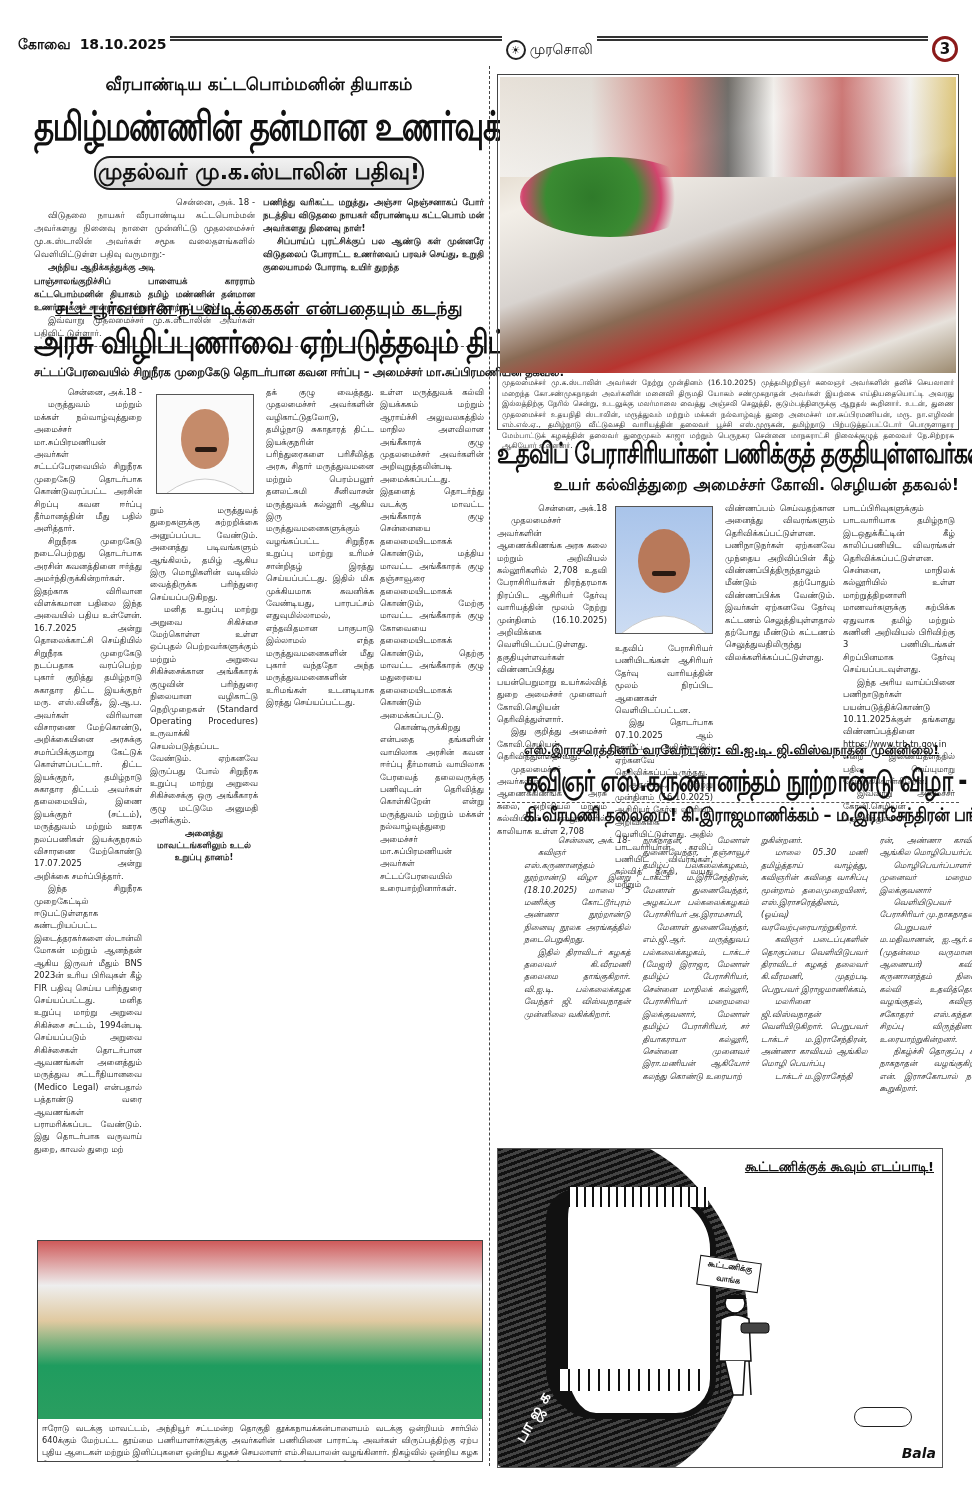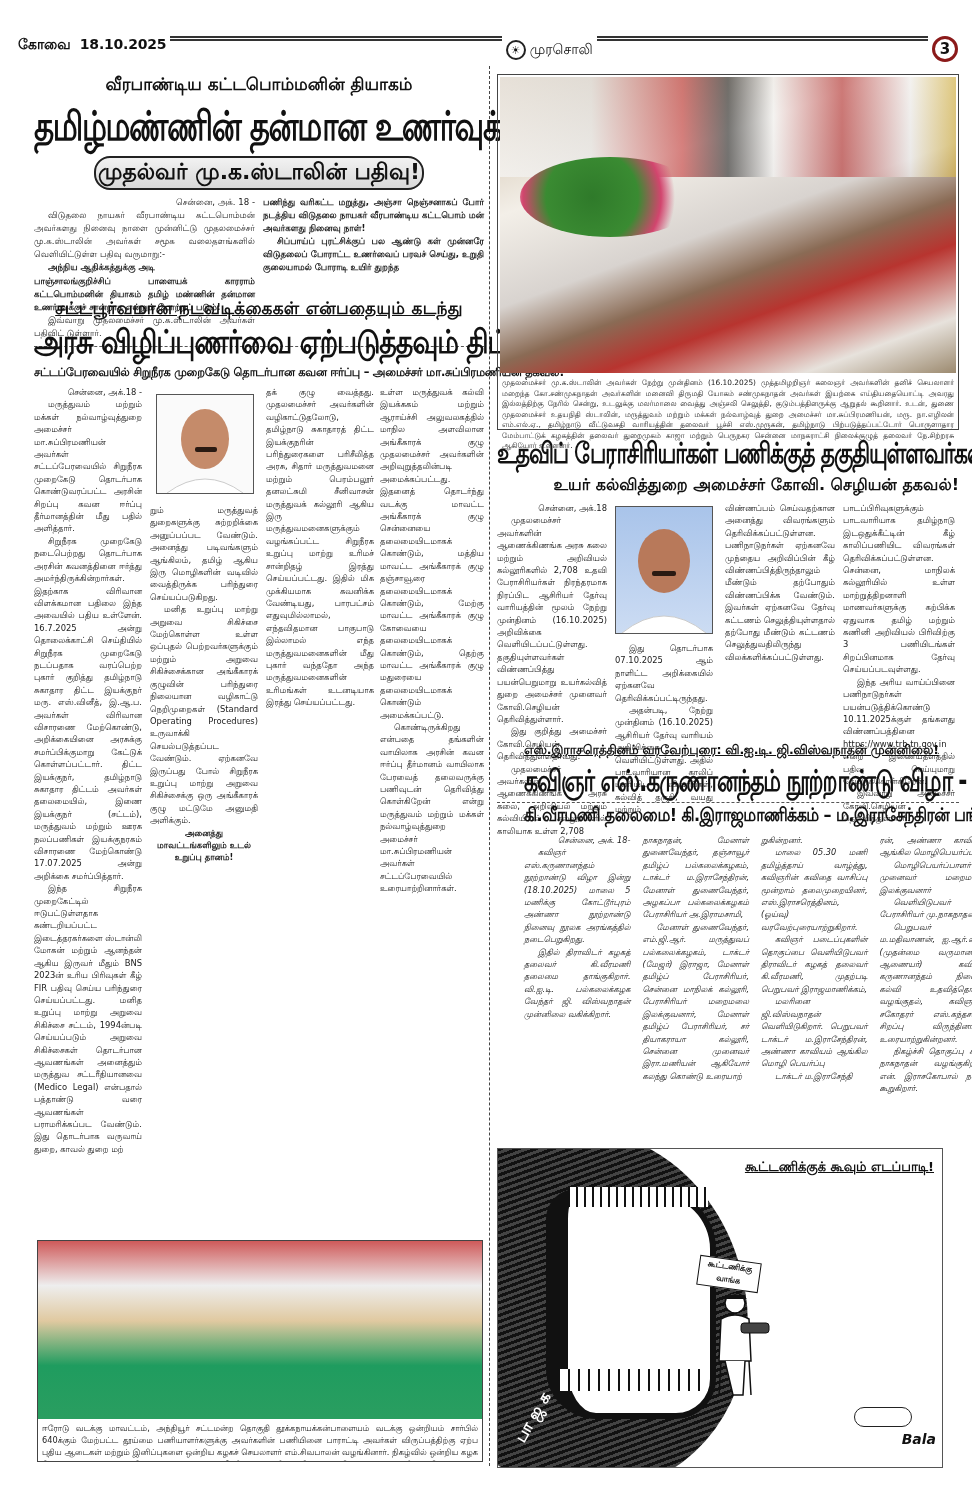--- a/index.html
+++ b/index.html
@@ -72,21 +72,21 @@
   .cartoon { position: absolute; left: 497px; top: 1148px; width: 446px; height: 320px; border: 1px solid #555; overflow: hidden; background: #fff; }
   .cartoon-title { position: absolute; right: 8px; top: 10px; font-size: 13px; font-weight: bold; text-decoration: underline; }
   .beast { position: absolute; left: -70px; top: -20px; width: 320px; height: 360px; border-radius: 40% 60% 50% 50%; background: repeating-linear-gradient(160deg,#111 0 3px,#444 3px 6px); }
   .mouth { position: absolute; left: 48px; top: 40px; width: 170px; height: 230px; background: #fff; border: 6px solid #111; border-left-width: 22px; border-radius: 30px 60px 40px 50px; }
   .teeth-top { position: absolute; left: 70px; top: 38px; width: 140px; height: 20px; background: repeating-linear-gradient(90deg,#111 0 2px,#fff 2px 8px); }
   .teeth-bot { position: absolute; left: 60px; top: 220px; width: 150px; height: 22px; background: repeating-linear-gradient(90deg,#111 0 2px,#fff 2px 10px); }
   .bjp-label { position: absolute; left: 8px; top: 258px; color: #fff; font-weight: bold; font-size: 16px; transform: rotate(-60deg); }
   .figure { position: absolute; left: 205px; top: 140px; width: 70px; height: 110px; }
   .sign { position: absolute; left: 200px; top: 110px; width: 62px; height: 30px; border: 1.5px solid #111; background: #fff; font-size: 8px; font-weight: bold; text-align: center; line-height: 13px; transform: rotate(8deg); }
   .cloud { position: absolute; right: 30px; bottom: 40px; width: 58px; height: 20px; border: 1.5px solid #222; border-radius: 12px; }
-  .sig { position: absolute; right: 6px; bottom: 20px; font-size: 14px; font-style: italic; font-weight: bold; }
+  .sig { position: absolute; right: 6px; bottom: 6px; font-size: 14px; font-style: italic; font-weight: bold; }
 </style>
 </head>
 <body>
 
 <div class="masthead">
   <span class="mh-edition"><span>கோவை</span>&nbsp;&nbsp;<span>18.10.2025</span></span>
   <div class="mh-rule"></div>
   <div class="mh-logo">
     <span class="mh-logo-icon">☀</span>
     <span class="mh-paper">முரசொலி</span>
@@ -176,20 +176,21 @@
       <p>முதலமைச்சர் அவர்களின் ஆணைக்கிணங்க அரசு கலை, அறிவியல் மற்றும் கல்வியியல் கல்லூரிகளில் காலியாக உள்ள 2,708</p>
     </div>
     <div class="minister2">
       <svg width="96" height="126" viewBox="0 0 96 126">
         <ellipse cx="48" cy="54" rx="26" ry="32" fill="#b8795a"></ellipse>
         <rect x="36" y="64" width="24" height="5" rx="2" fill="#2a1a12"></rect>
         <path d="M6 126 Q48 92 90 126" fill="#ffffff" stroke="#ccc"></path>
       </svg>
     </div>
     <div class="m2-cap col-text">
+      <p style="text-indent:0">உதவிப் பேராசிரியர் பணியிடங்கள் ஆசிரியர் தேர்வு வாரியத்தின் மூலம் நிரப்பிட ஆணைகள் வெளியிடப்பட்டன.</p>
       <p>இது தொடர்பாக 07.10.2025 ஆம் நாளிட்ட அறிக்கையில் ஏற்கனவே தெரிவிக்கப்பட்டிருந்தது.</p>
       <p>அதன்படி, நேற்று முன்தினம் (16.10.2025) ஆசிரியர் தேர்வு வாரியம் அறிவிக்கை வெளியிட்டுள்ளது. அதில் பாடவாரியான காலிப் பணியிட விவரங்கள், கல்வித் தகுதி, வயது மற்றும்</p>
     </div>
     <div class="s3-col col-text" style="left:228px;width:110px">
       <p style="text-indent:0">விண்ணப்பம் செய்வதற்கான அனைத்து விவரங்களும் தெரிவிக்கப்பட்டுள்ளன. பணிநாடுநர்கள் ஏற்கனவே முந்தைய அறிவிப்பின் கீழ் விண்ணப்பித்திருந்தாலும் மீண்டும் தற்போதும் விண்ணப்பிக்க வேண்டும். இவர்கள் ஏற்கனவே தேர்வு கட்டணம் செலுத்தியுள்ளதால் தற்போது மீண்டும் கட்டணம் செலுத்துவதிலிருந்து விலக்களிக்கப்பட்டுள்ளது.</p>
     </div>
     <div class="s3-col col-text" style="left:346px;width:112px">
       <p style="text-indent:0">பாடப்பிரிவுகளுக்கும் பாடவாரியாக தமிழ்நாடு இடஒதுக்கீட்டின் கீழ் காலிப்பணியிட விவரங்கள் தெரிவிக்கப்பட்டுள்ளன. சென்னை, மாநிலக் கல்லூரியில் உள்ள மாற்றுத்திறனாளி மாணவர்களுக்கு கற்பிக்க ஏதுவாக தமிழ் மற்றும் கணினி அறிவியல் பிரிவிற்கு 3 பணியிடங்கள் சிறப்பினமாக தேர்வு செய்யப்படவுள்ளது.</p>
       <p>இந்த அரிய வாய்ப்பினை பணிநாடுநர்கள் பயன்படுத்திக்கொண்டு 10.11.2025க்குள் தங்களது விண்ணப்பத்தினை https://www.trb.tn.gov.in என்ற இணையதளத்தில் பதிவு செய்யுமாறு கேட்டுக்கொள்கிறேன்.</p>
       <p>இவ்வாறு அமைச்சர் கோவி.செழியன் தெரிவித்துள்ளார்.</p>

